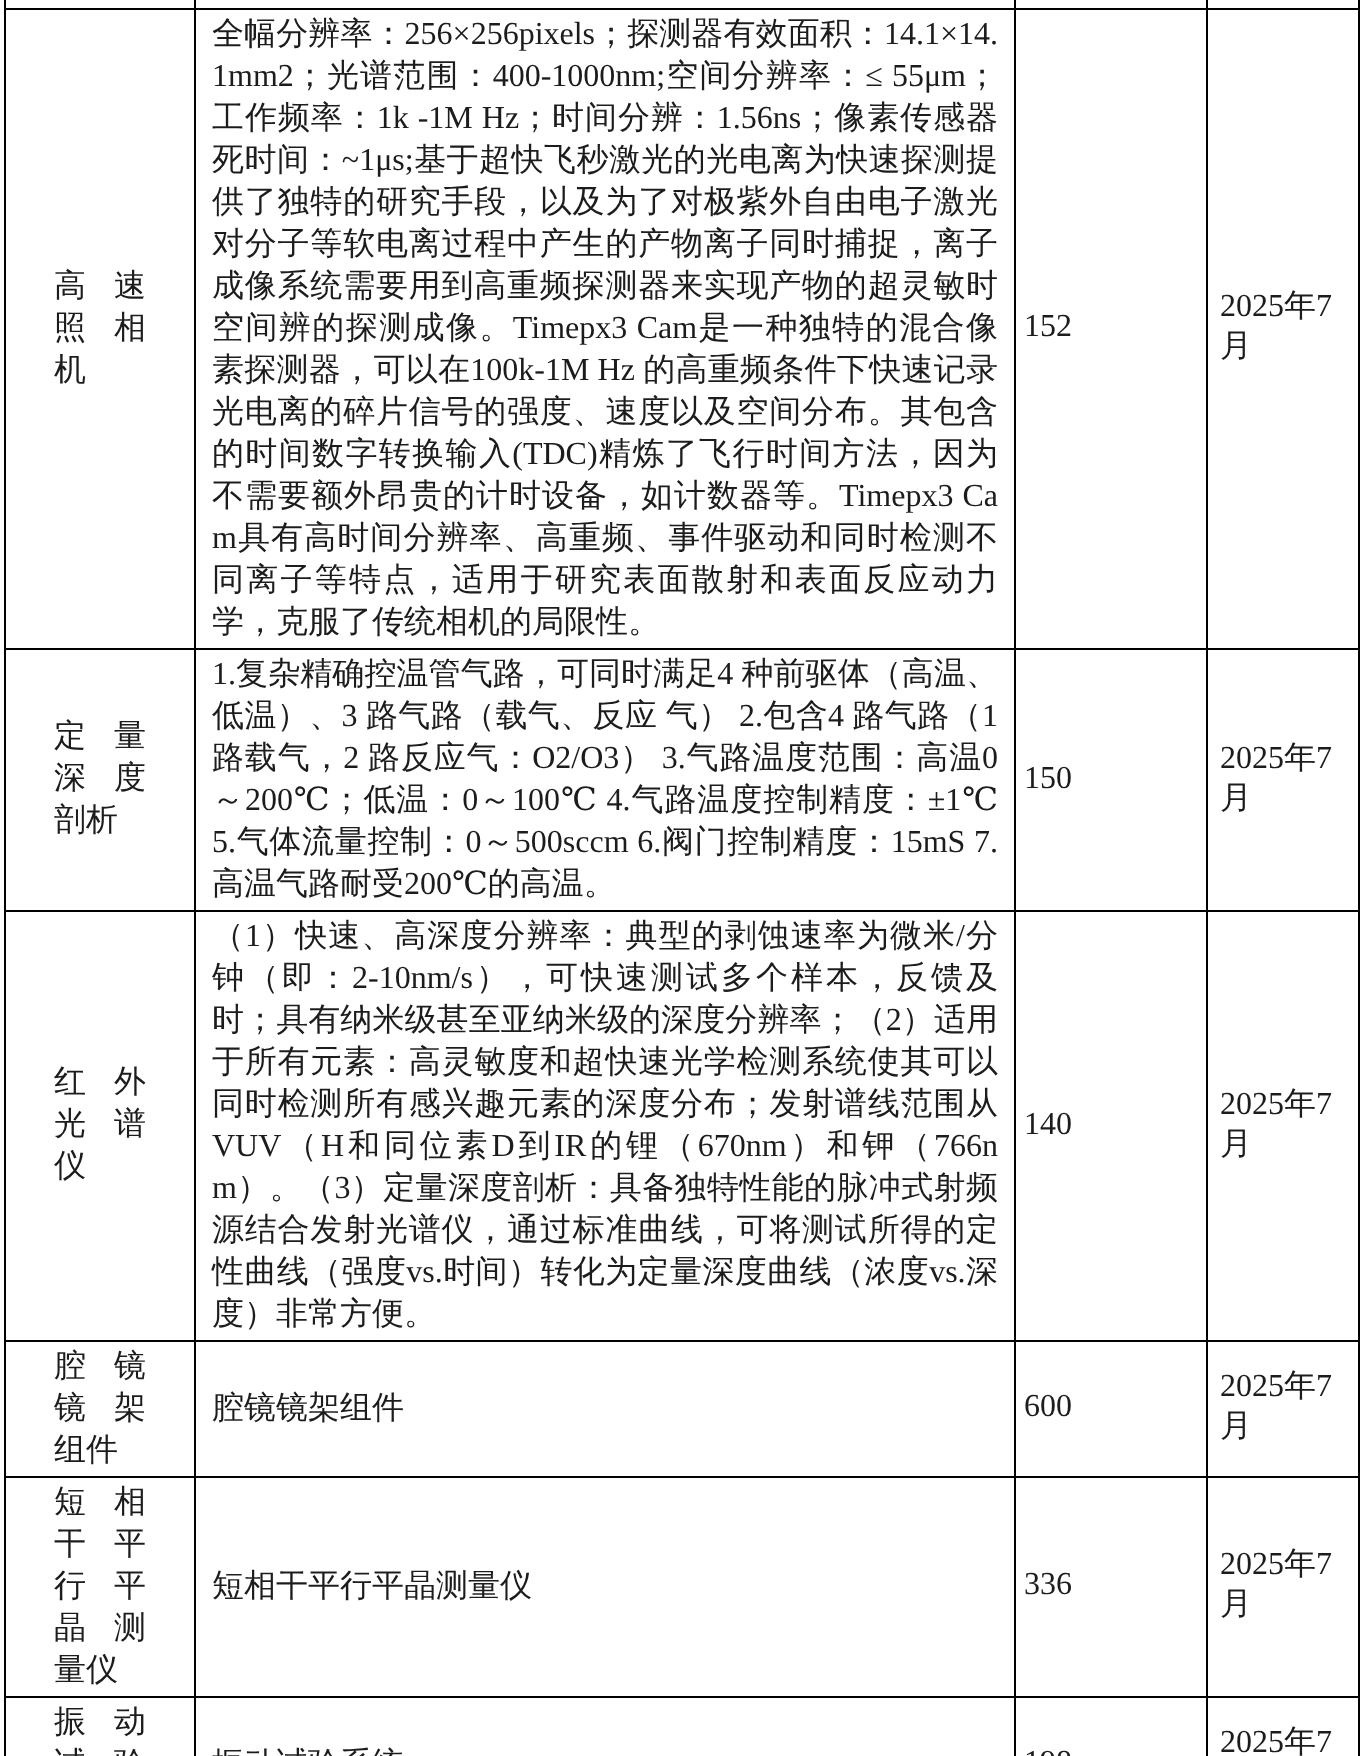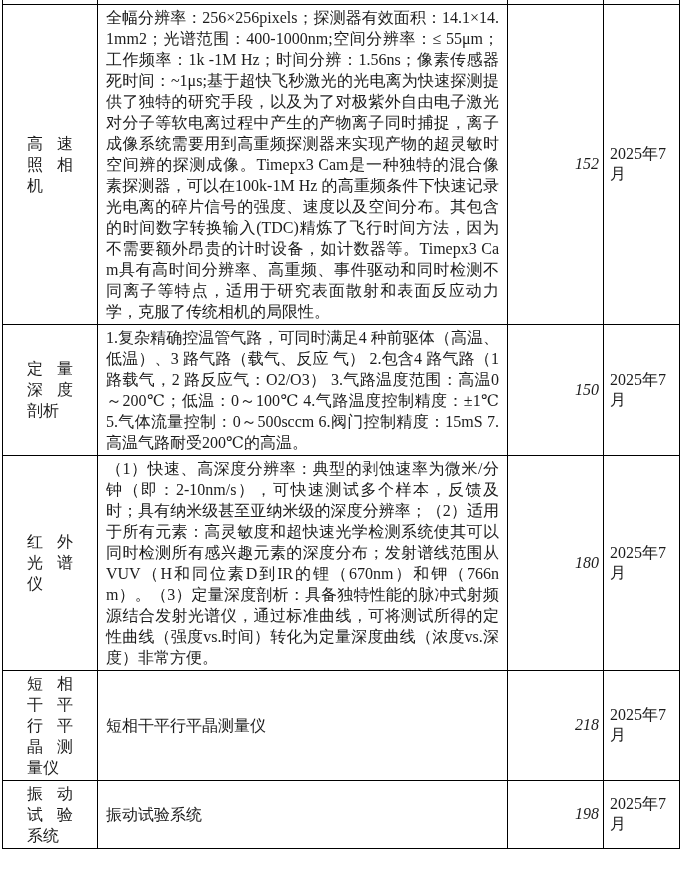--- a/index.html
+++ b/index.html
@@ -39,23 +39,22 @@
     margin-top: 41px;
   }
   td.desc-cell {
     padding: 2px 8px;
     text-align: justify;
     text-justify: inter-ideograph;
     line-height: 21px;
   }
   td.qty-cell {
     padding: 0 4px;
-    text-align: right;
+    text-align: left;
     line-height: 18px;
-    font-style: italic;
   }
   td.date-cell {
     padding: 0 6px;
     text-align: left;
     line-height: 20px;
   }
   tr.partial-row td {
     border-left: 1px solid #000;
     border-right: 1px solid #000;
   }
@@ -91,33 +90,39 @@
       <tr style="height:108px">
         <td class="name-cell">定量深度剖析</td>
         <td class="desc-cell">1.复杂精确控温管气路，可同时满足4 种前驱体（高温、低温）、3 路气路（载气、反应 气） 2.包含4 路气路（1 路载气，2 路反应气：O2/O3） 3.气路温度范围：高温0～200℃；低温：0～100℃ 4.气路温度控制精度：±1℃ 5.气体流量控制：0～500sccm 6.阀门控制精度：15mS 7.高温气路耐受200℃的高温。</td>
         <td class="qty-cell">150</td>
         <td class="date-cell">2025年7月</td>
       </tr>
 
       <tr style="height:163px">
         <td class="name-cell">红外光谱仪</td>
         <td class="desc-cell">（1）快速、高深度分辨率：典型的剥蚀速率为微米/分钟（即：2-10nm/s），可快速测试多个样本，反馈及时；具有纳米级甚至亚纳米级的深度分辨率；（2）适用于所有元素：高灵敏度和超快速光学检测系统使其可以同时检测所有感兴趣元素的深度分布；发射谱线范围从VUV（H和同位素D到IR的锂（670nm）和钾（766nm）。（3）定量深度剖析：具备独特性能的脉冲式射频源结合发射光谱仪，通过标准曲线，可将测试所得的定性曲线（强度vs.时间）转化为定量深度曲线（浓度vs.深度）非常方便。</td>
-        <td class="qty-cell">180</td>
+        <td class="qty-cell">140</td>
         <td class="date-cell">2025年7月</td>
       </tr>
 
 
+      <tr style="height:46px">
+        <td class="name-cell">腔镜镜架组件</td>
+        <td class="desc-cell">腔镜镜架组件</td>
+        <td class="qty-cell">600</td>
+        <td class="date-cell">2025年7月</td>
+      </tr>
 
 
 
 
       <tr style="height:45px">
         <td class="name-cell">短相干平行平晶测量仪</td>
         <td class="desc-cell">短相干平行平晶测量仪</td>
-        <td class="qty-cell">218</td>
+        <td class="qty-cell">336</td>
         <td class="date-cell">2025年7月</td>
       </tr>
 
 
       <tr style="height:38px">
         <td class="name-cell">振动试验系统</td>
         <td class="desc-cell">振动试验系统</td>
         <td class="qty-cell">198</td>
         <td class="date-cell">2025年7月</td>
       </tr>

